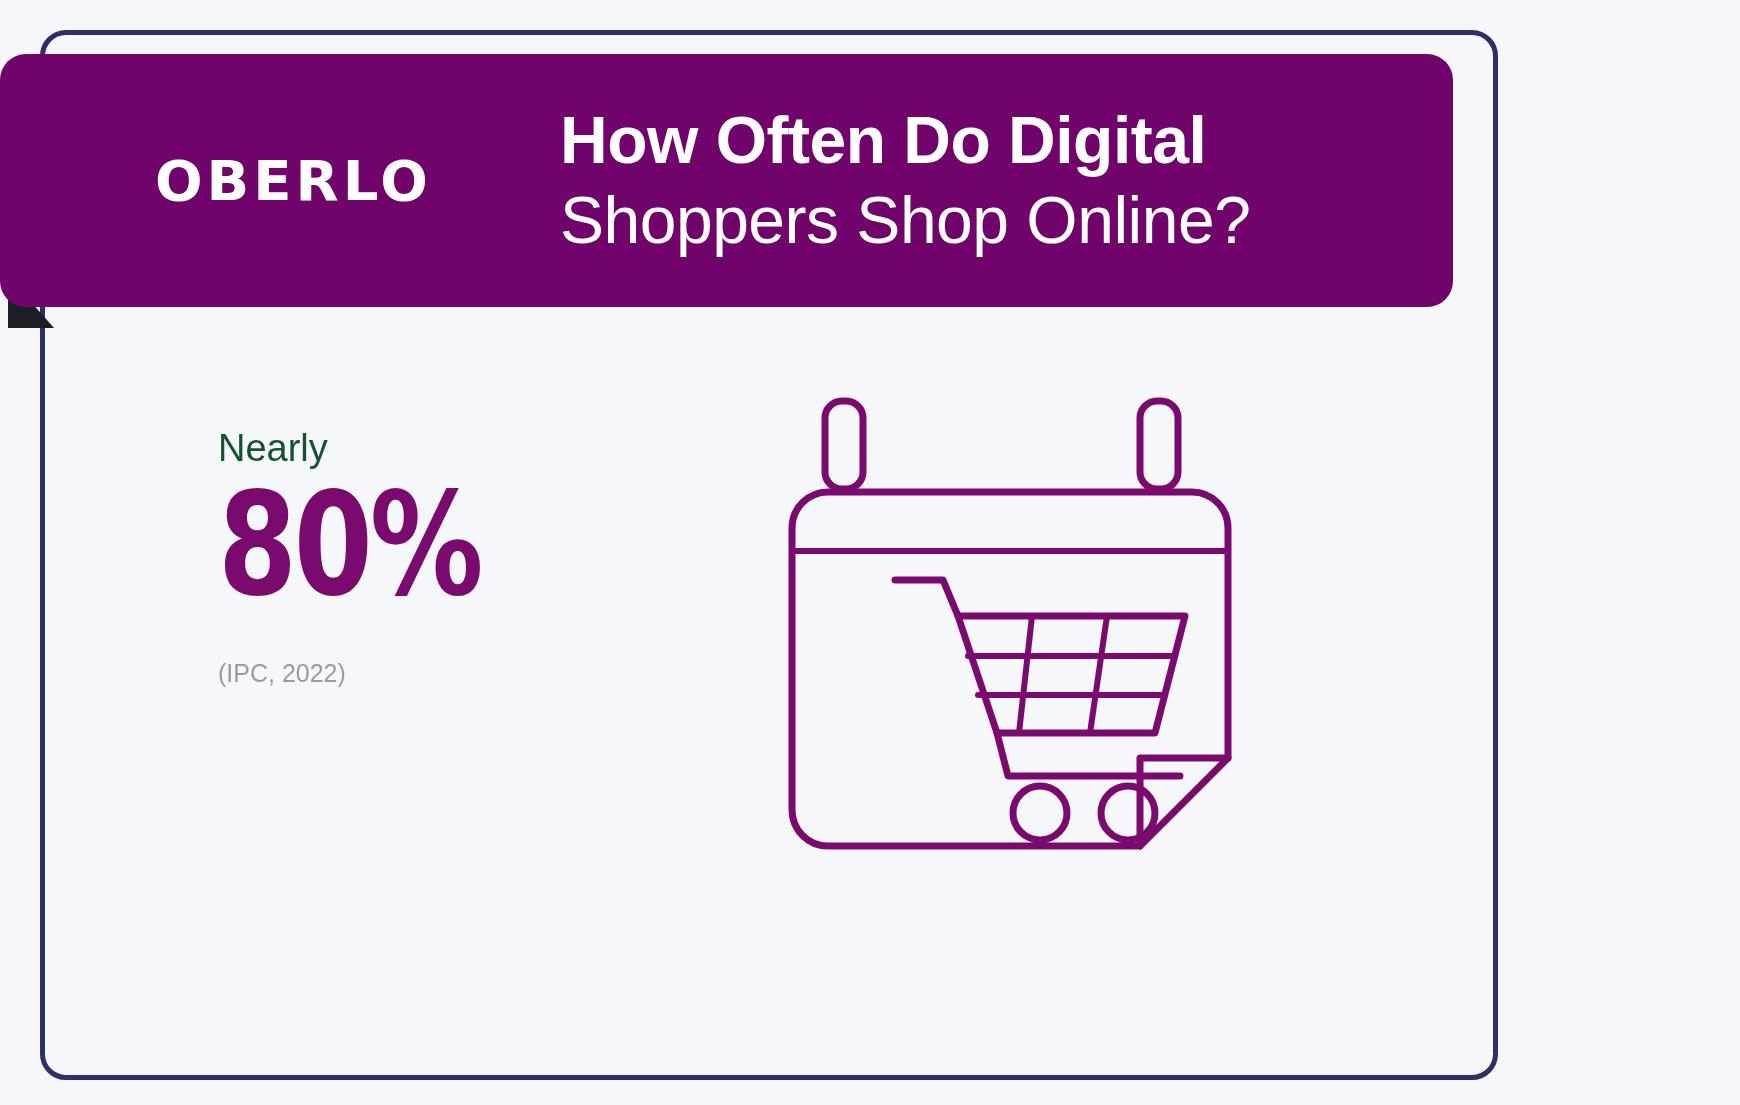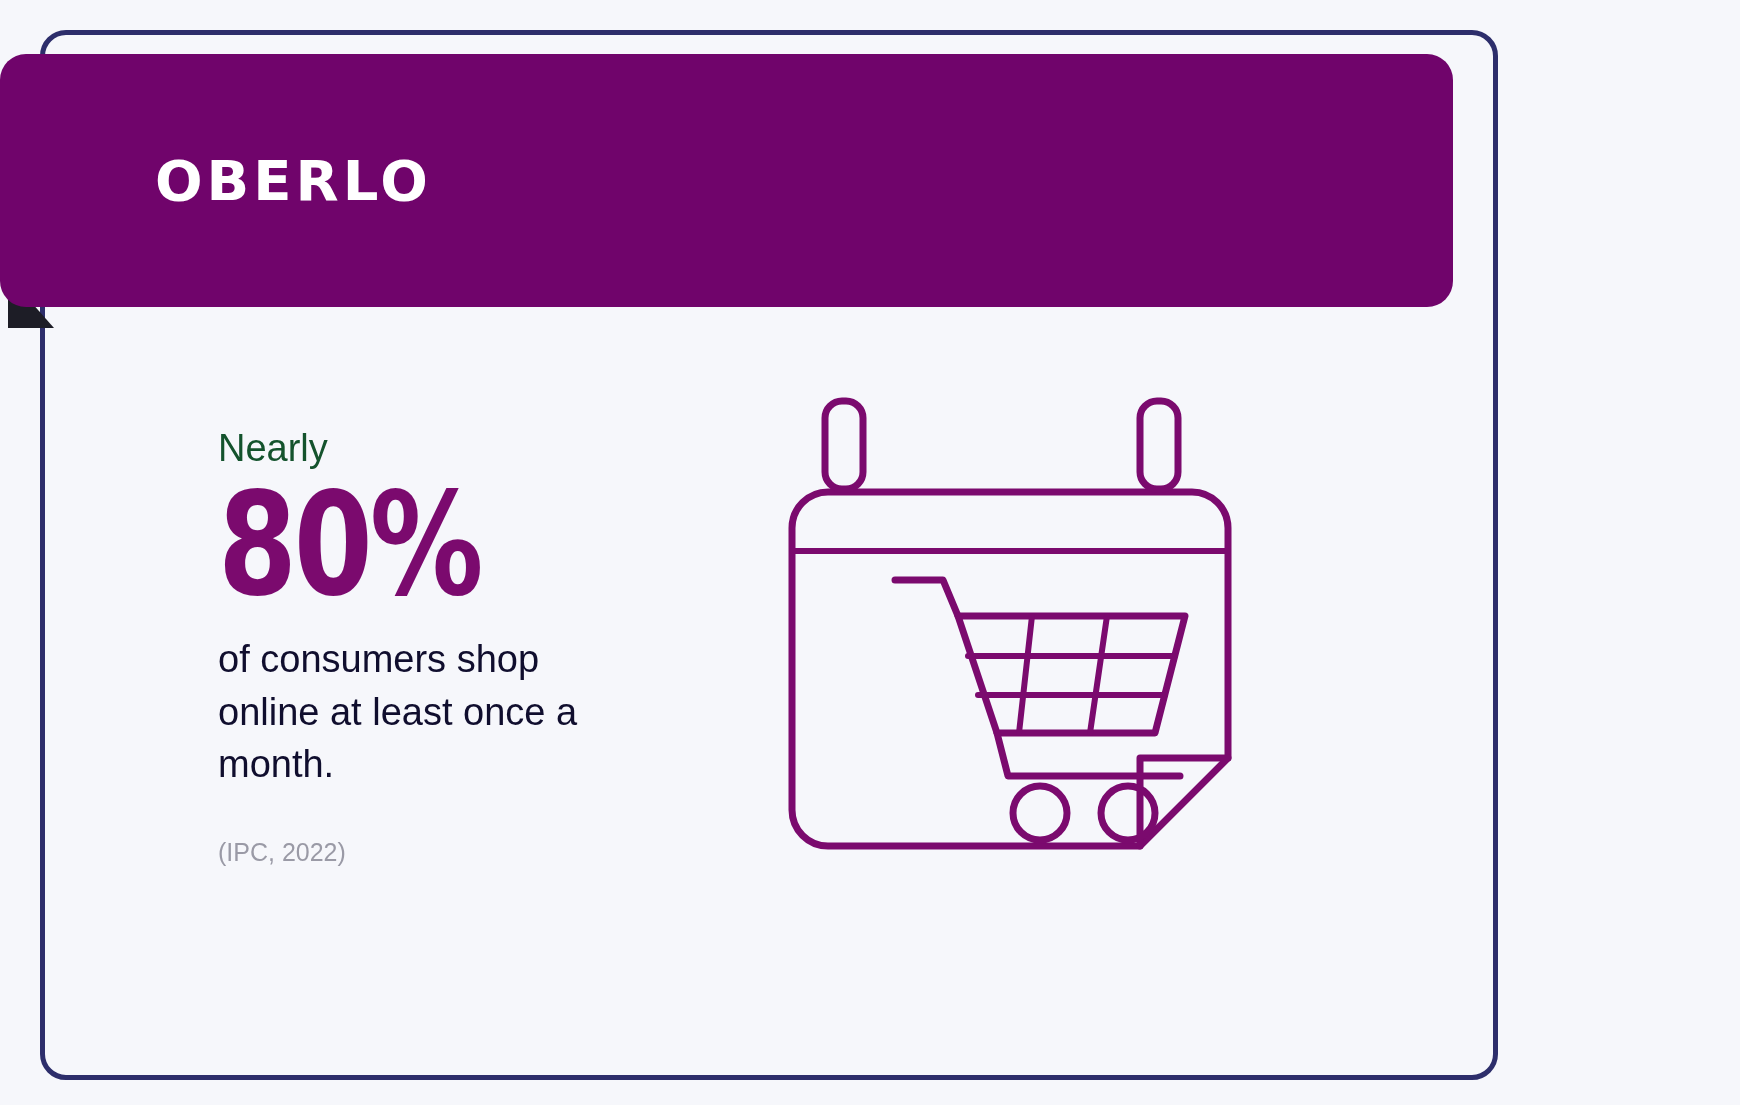--- a/index.html
+++ b/index.html
@@ -167,27 +167,30 @@
   <div class="outer-frame"></div>
 
   <div class="banner-shadow"></div>
 
   <div class="banner">
 
     <div class="logo">
       <span class="logo-text">OBERLO</span>
     </div>
 
+    <div class="banner-title">
+      <div class="title-line1">How Often Do Digital</div>
+      <div class="title-line2">Shoppers Shop Online?</div>
+    </div>
 
   </div>
 
   <div class="stat-block">
     <div class="stat-kicker">Nearly</div>
     <div class="stat-number">80%</div>
-    <div class="stat-desc">of consumers shop online at least once a month.</div>
     <div class="stat-source">(IPC, 2022)</div>
   </div>
 
   <div class="illustration">
     <svg viewBox="0 0 540 500" xmlns="http://www.w3.org/2000/svg" fill="none" stroke="#7b0a6e" stroke-width="7" stroke-linecap="round" stroke-linejoin="round">
 
       <g>
         <path d="M 52 140
                  A 36 36 0 0 1 88 104
                  L 452 104

